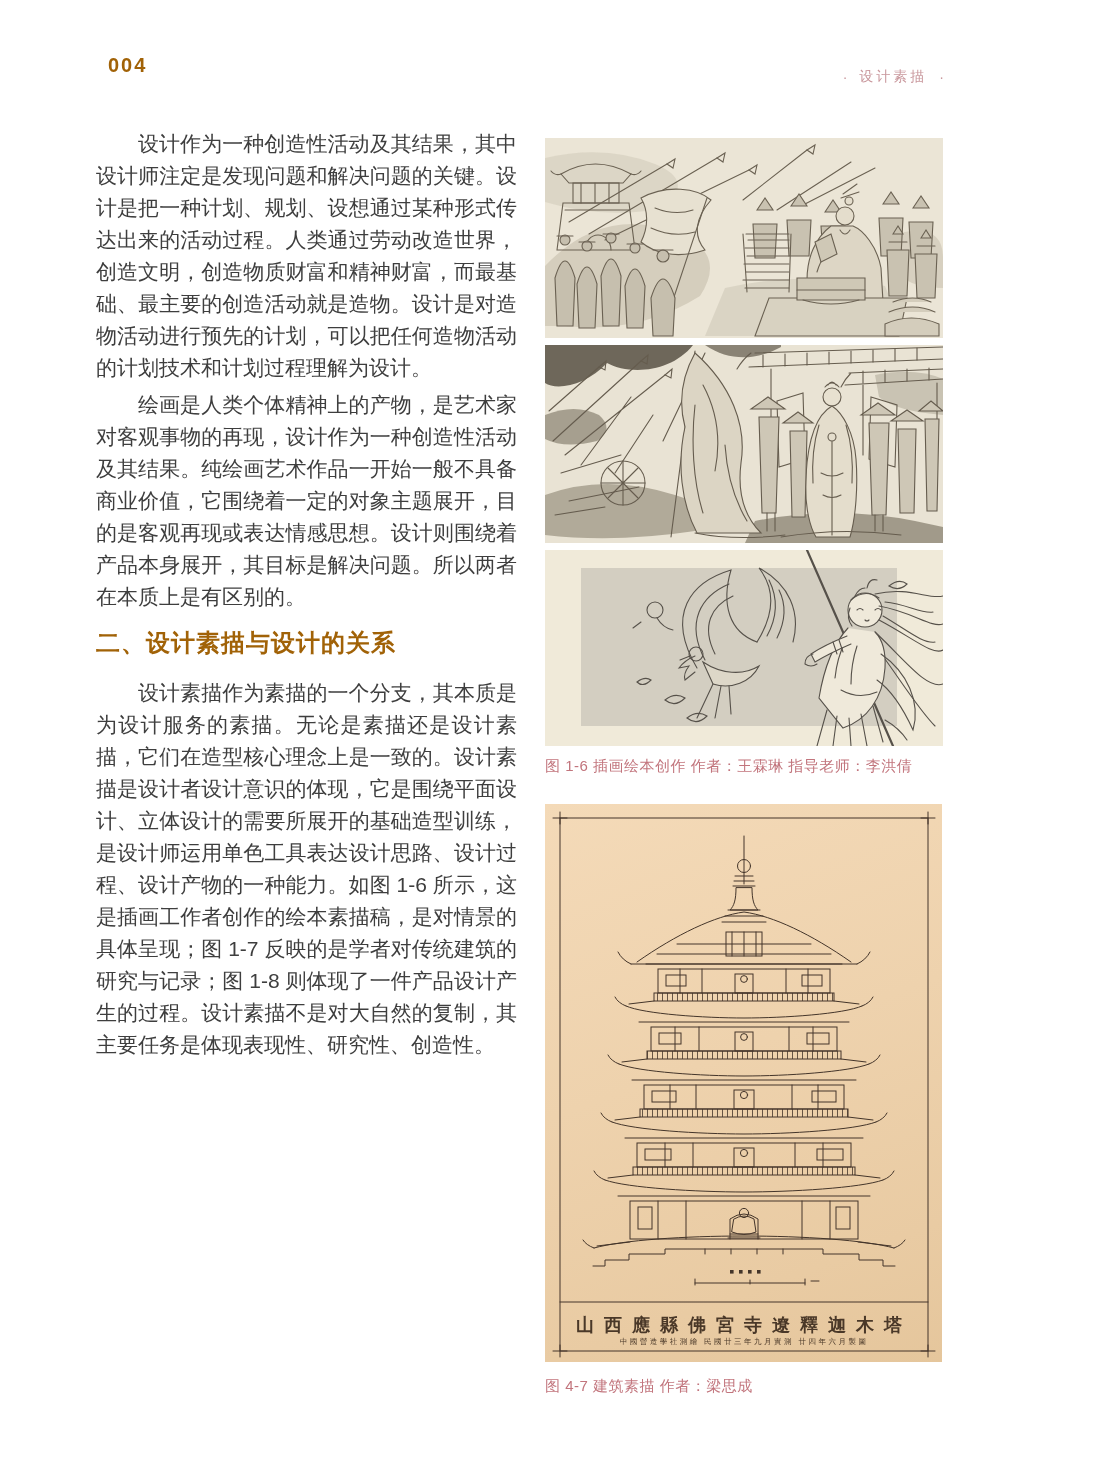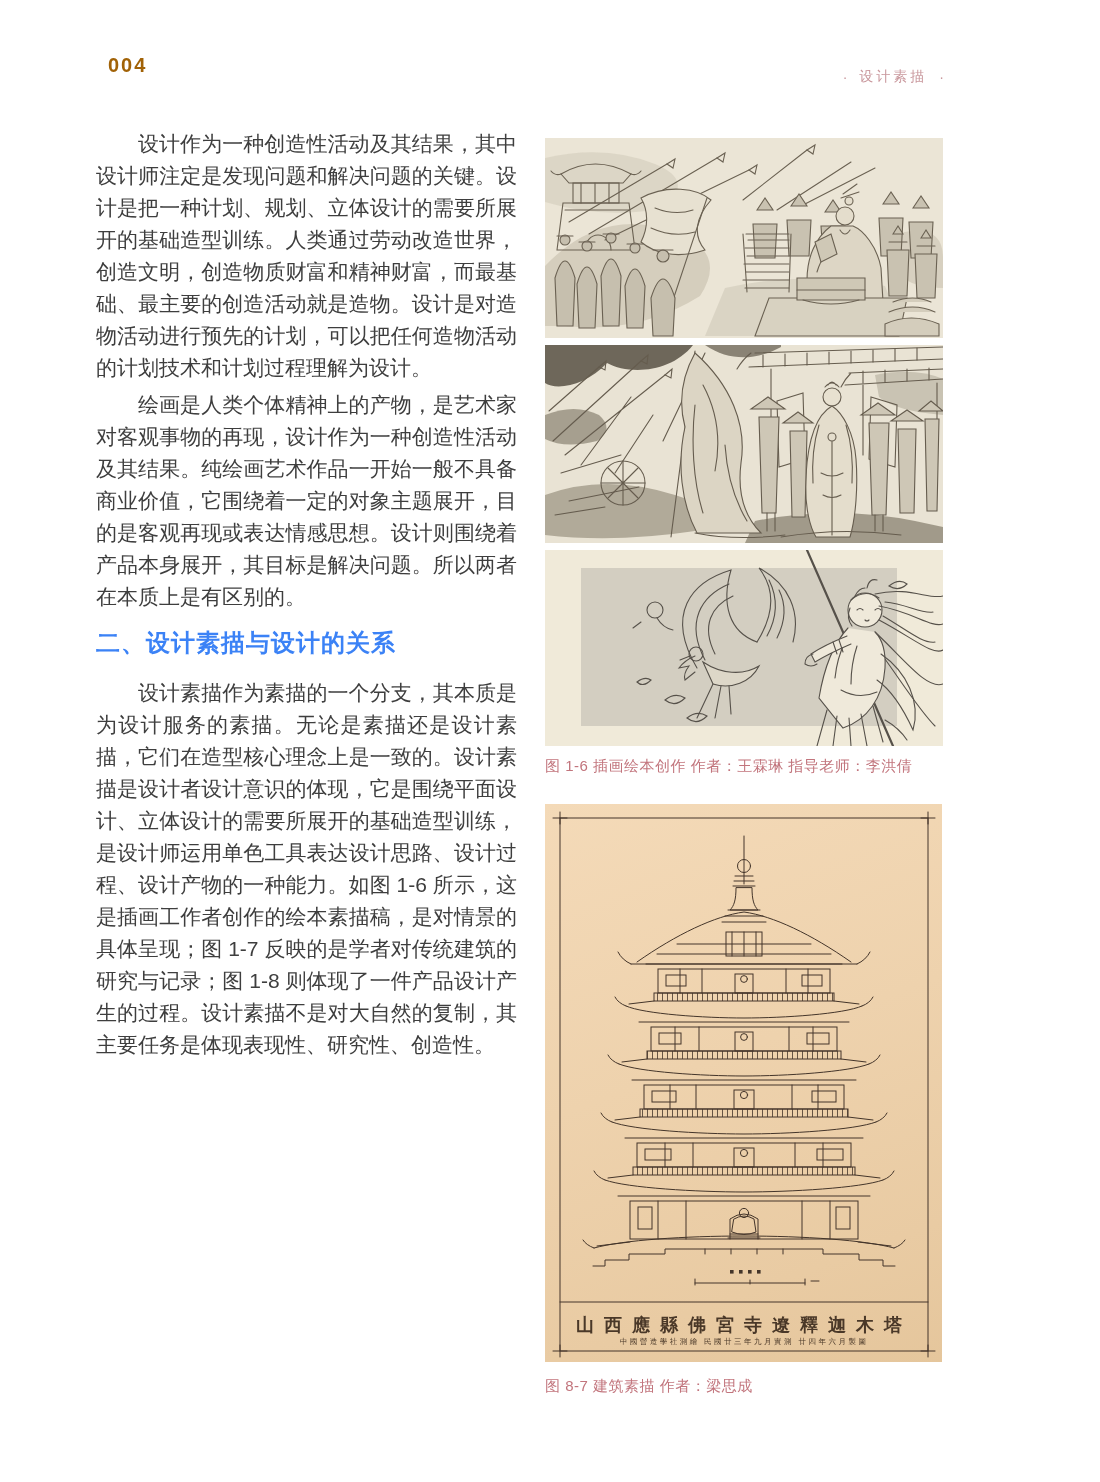--- a/index.html
+++ b/index.html
@@ -24,21 +24,21 @@
   
   .text-col{
     position:absolute;left:96px;top:128px;width:421px;
     color:#3e3e3e;
     font-size:21px;line-height:32px;
     text-align:justify;
   }
   .text-col p{margin:0 0 5px 0;text-indent:2em;}
   .section-heading{
     margin:15px 0 19px 0;
-    font-size:24px;line-height:30px;font-weight:700;color:#3b82f6;
+    font-size:24px;line-height:30px;font-weight:700;color:#a16207;
     letter-spacing:1px;text-indent:0;
   }
   
   .figure-col{position:absolute;left:545px;top:138px;width:398px;}
   .sketch-panel{width:398px;margin:0 0 7px 0;display:block;}
   .figcap{
     margin:10px 0 0 0;
     font-size:15px;line-height:20px;color:#c2757d;letter-spacing:0.5px;
   }
   .plate{
@@ -54,21 +54,21 @@
 <div class="page">
 
   <div class="page-number">004</div>
   <div class="running-head">
     <span class="dot">·</span>
     <span>设计素描</span>
     <span class="dot">·</span>
   </div>
 
   <div class="text-col">
-    <p>设计作为一种创造性活动及其结果，其中设计师注定是发现问题和解决问题的关键。设计是把一种计划、规划、立体设计的需要所展开的基础造型训练。人类通过劳动改造世界，创造文明，创造物质财富和精神财富，而最基础、最主要的创造活动就是造物。设计是对造物活动进行预先的计划，可以把任何造物活动的计划技术和计划过程理解为设计。</p>
+    <p>设计作为一种创造性活动及其结果，其中设计师注定是发现问题和解决问题的关键。设计是把一种计划、规划、设想通过某种形式传达出来的活动过程。人类通过劳动改造世界，创造文明，创造物质财富和精神财富，而最基础、最主要的创造活动就是造物。设计是对造物活动进行预先的计划，可以把任何造物活动的计划技术和计划过程理解为设计。</p>
     <p>绘画是人类个体精神上的产物，是艺术家对客观事物的再现，设计作为一种创造性活动及其结果。纯绘画艺术作品一开始一般不具备商业价值，它围绕着一定的对象主题展开，目的是客观再现或表达情感思想。设计则围绕着产品本身展开，其目标是解决问题。所以两者在本质上是有区别的。</p>
     <h2 class="section-heading">二、设计素描与设计的关系</h2>
     <p>设计素描作为素描的一个分支，其本质是为设计服务的素描。无论是素描还是设计素描，它们在造型核心理念上是一致的。设计素描是设计者设计意识的体现，它是围绕平面设计、立体设计的需要所展开的基础造型训练，是设计师运用单色工具表达设计思路、设计过程、设计产物的一种能力。如图 1-6 所示，这是插画工作者创作的绘本素描稿，是对情景的具体呈现；图 1-7 反映的是学者对传统建筑的研究与记录；图 1-8 则体现了一件产品设计产生的过程。设计素描不是对大自然的复制，其主要任务是体现表现性、研究性、创造性。</p>
   </div>
 
   <div class="figure-col">
 
     <svg class="sketch-panel" width="398" height="200" viewBox="0 0 398 200">
       <rect x="0" y="0" width="398" height="200" fill="#ebe5d6"></rect>
       <path d="M0,128 Q55,70 125,92 Q185,112 155,158 Q95,196 20,188 L0,188 Z" fill="#cdc6b4" opacity="0.75"></path>
@@ -334,16 +334,16 @@
           </g>
 
           <path d="M150,479 h110 M150,475 v6 M205,476 v4 M260,475 v6 M266,477 h8"></path>
         </g>
 
         <text x="199" y="527" text-anchor="middle" font-size="18" letter-spacing="10" fill="#4a3828" font-family="Liberation Serif, DejaVu Serif, serif" font-weight="bold">山西應縣佛宮寺遼釋迦木塔</text>
         <text x="199" y="540" text-anchor="middle" font-size="7.5" letter-spacing="2.5" fill="#4a3828" font-family="Liberation Serif, DejaVu Serif, serif">中國營造學社測繪 民國廿三年九月實測 廿四年六月製圖</text>
       </svg>
     </div>
 
-    <figcaption class="figcap2">图 8-7 建筑素描 作者：梁思成</figcaption>
+    <figcaption class="figcap2">图 4-7 建筑素描 作者：梁思成</figcaption>
 
   </div>
 </div>
 
 </body></html>

